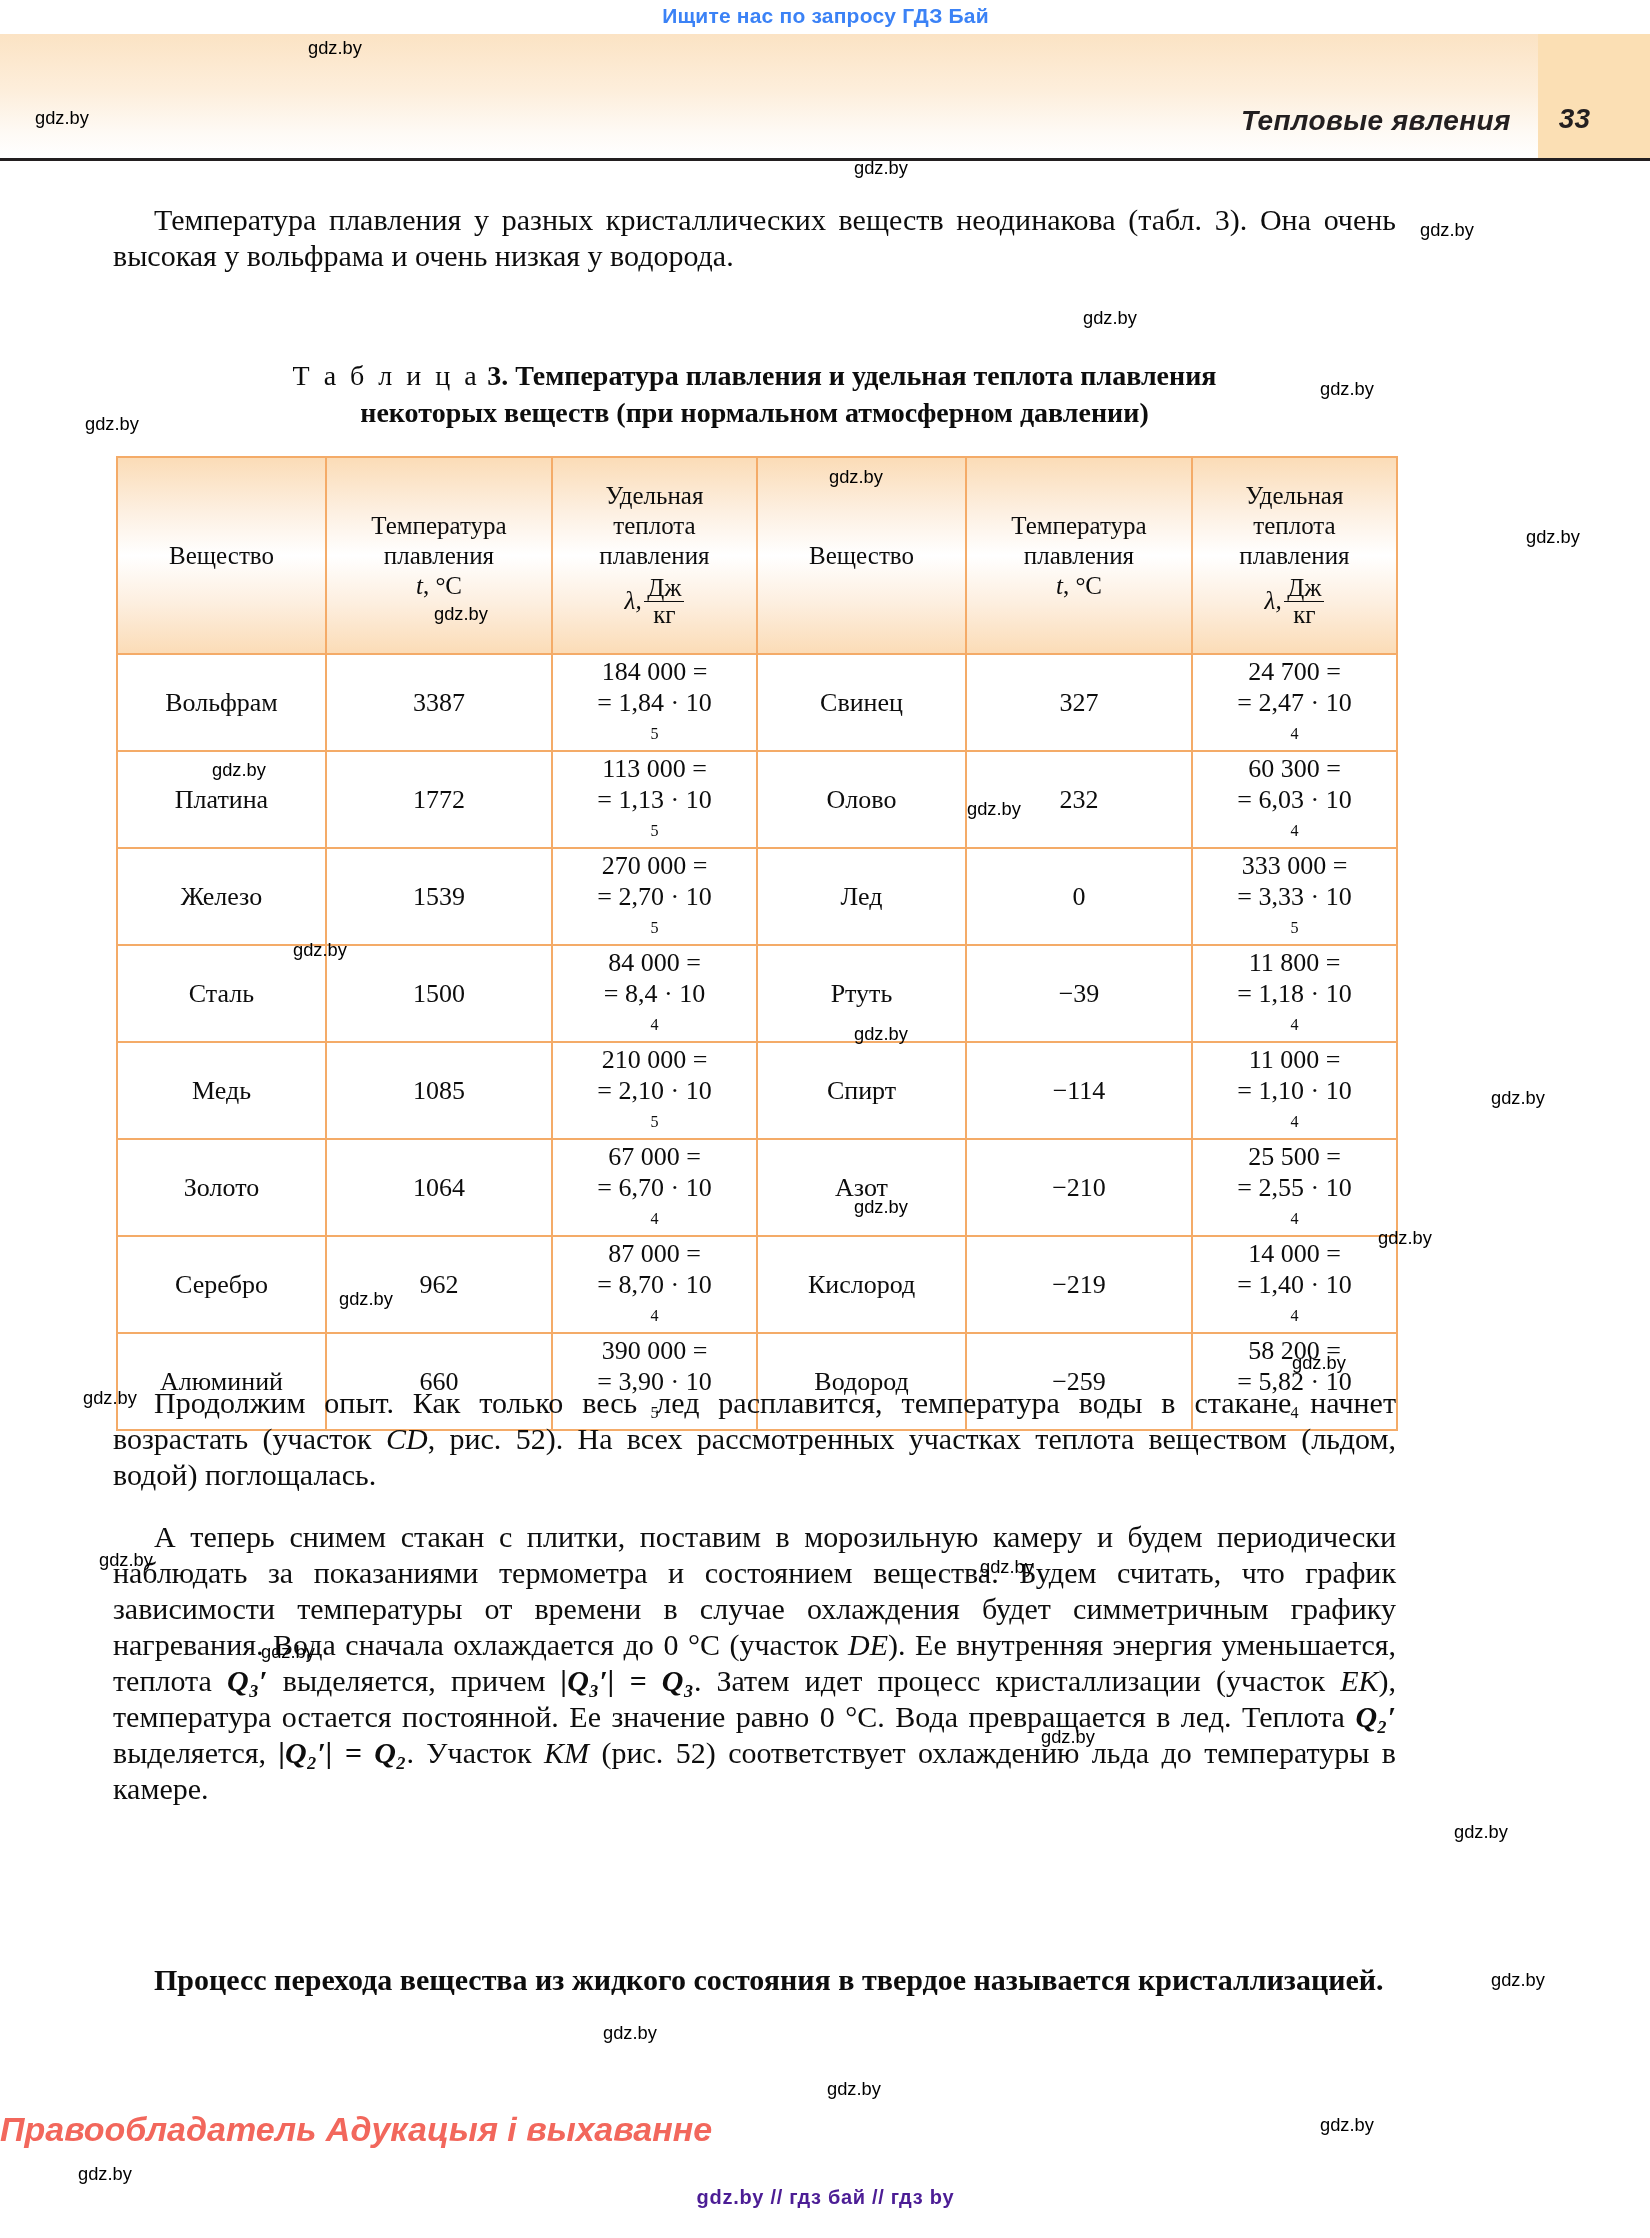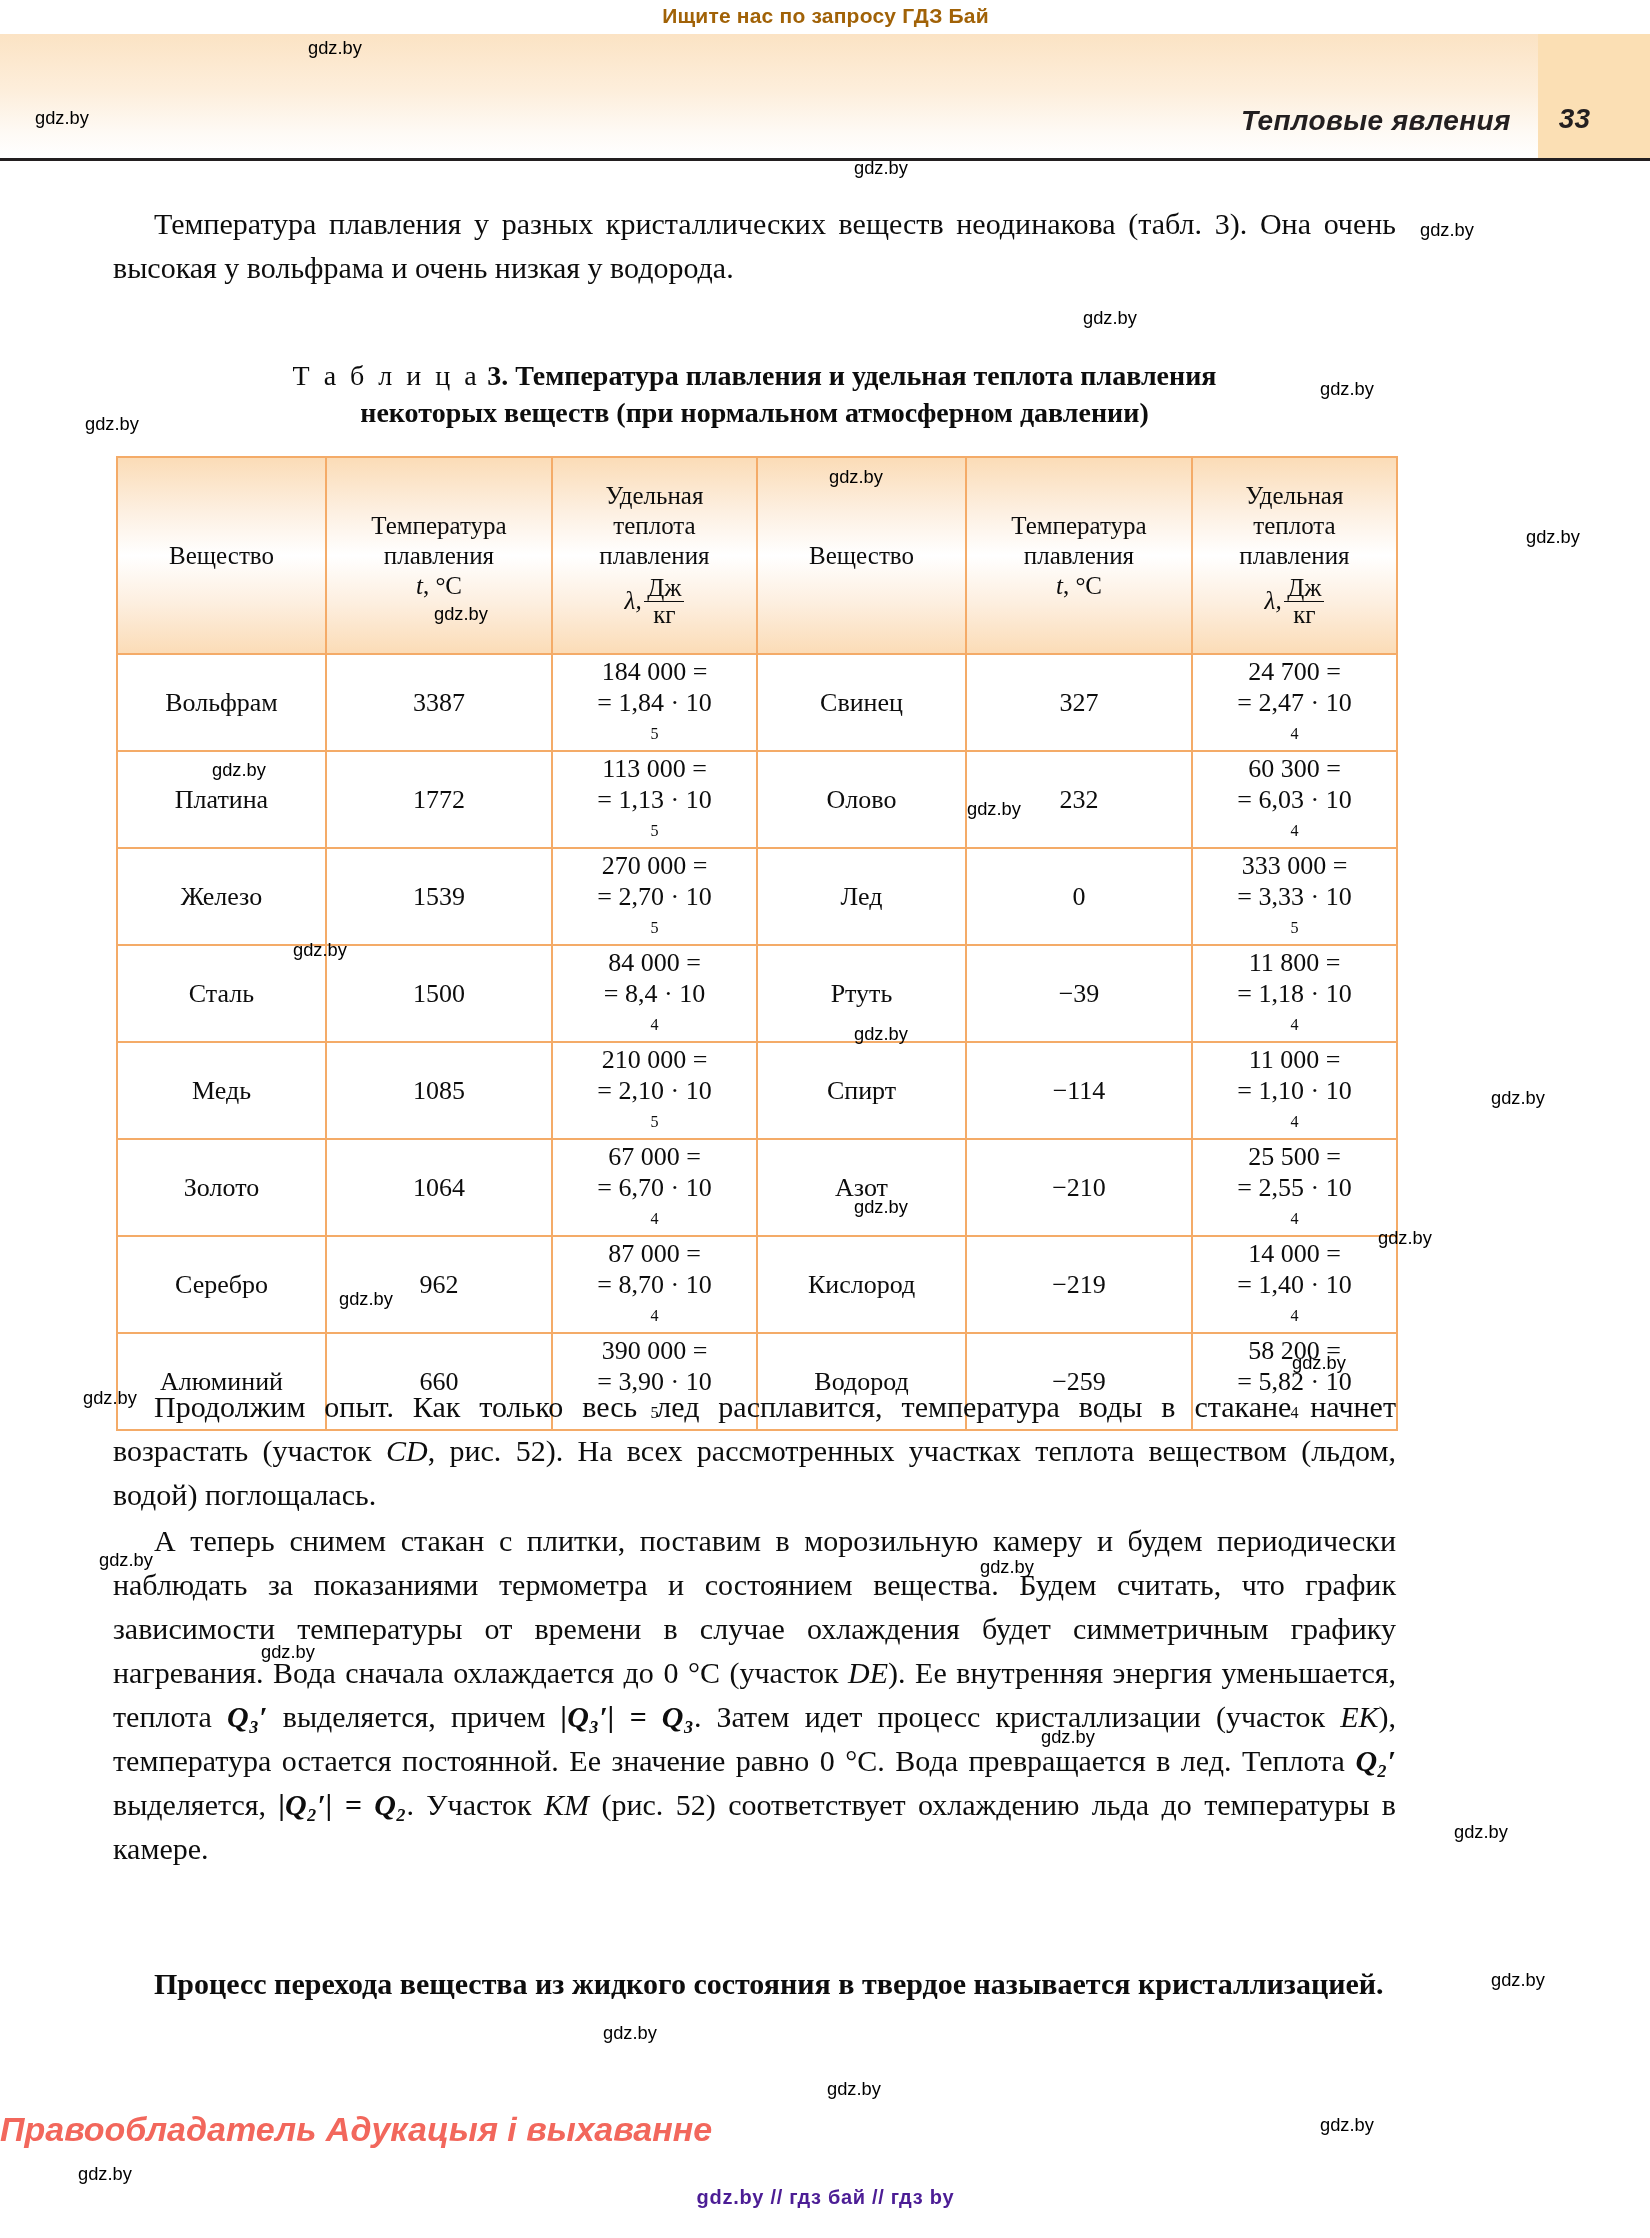--- a/index.html
+++ b/index.html
@@ -14,21 +14,21 @@
   
   #promo-bar{
     position:absolute; left:0; top:0; width:1651px; height:34px;
     background:#ffffff;
     text-align:center;
   }
   #promo-bar .promo-text{
     font-family:"Liberation Sans", sans-serif;
     font-weight:bold;
     font-size:21px;
-    color:#a16207;
+    color:#3b82f6;
     line-height:32px;
     letter-spacing:0.2px;
   }
 
   
   #page-header{
     position:absolute; left:0; top:34px; width:1651px; height:124px;
     background:linear-gradient(to bottom,#fbe3c4 0%,#fdeedb 45%,#fefaf5 80%,#ffffff 100%);
     border-bottom:3.5px solid #231f20;
   }
@@ -50,21 +50,21 @@
     font-style:italic; font-weight:bold;
     font-size:28px; color:#231f20;
   }
 
   
   .prose{
     position:absolute;
     font-family:"Liberation Serif", serif;
     font-size:30px;
     color:#0d0d0d;
-    line-height:44px;
+    line-height:36px;
     text-align:justify;
     text-justify:inter-word;
   }
   .prose .ind{ display:inline-block; width:41px; }
 
   #intro-para{ left:113px; top:202px; width:1283px; }
 
   
   #table-caption{
     position:absolute; left:113px; top:357px; width:1283px;

